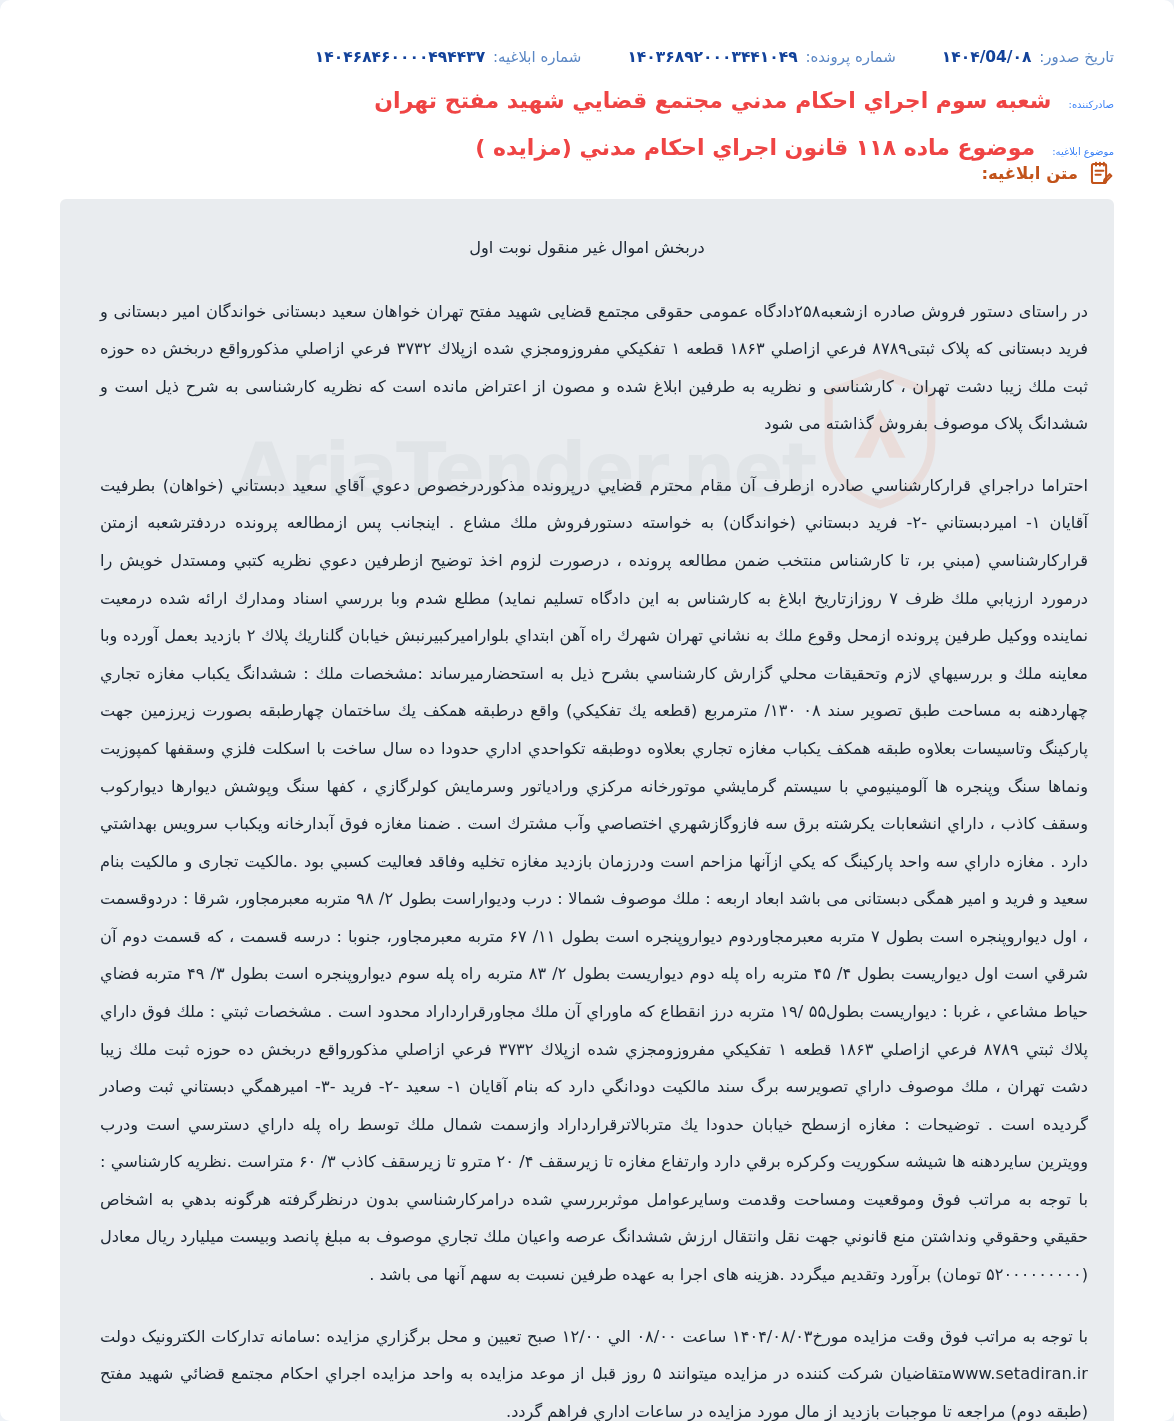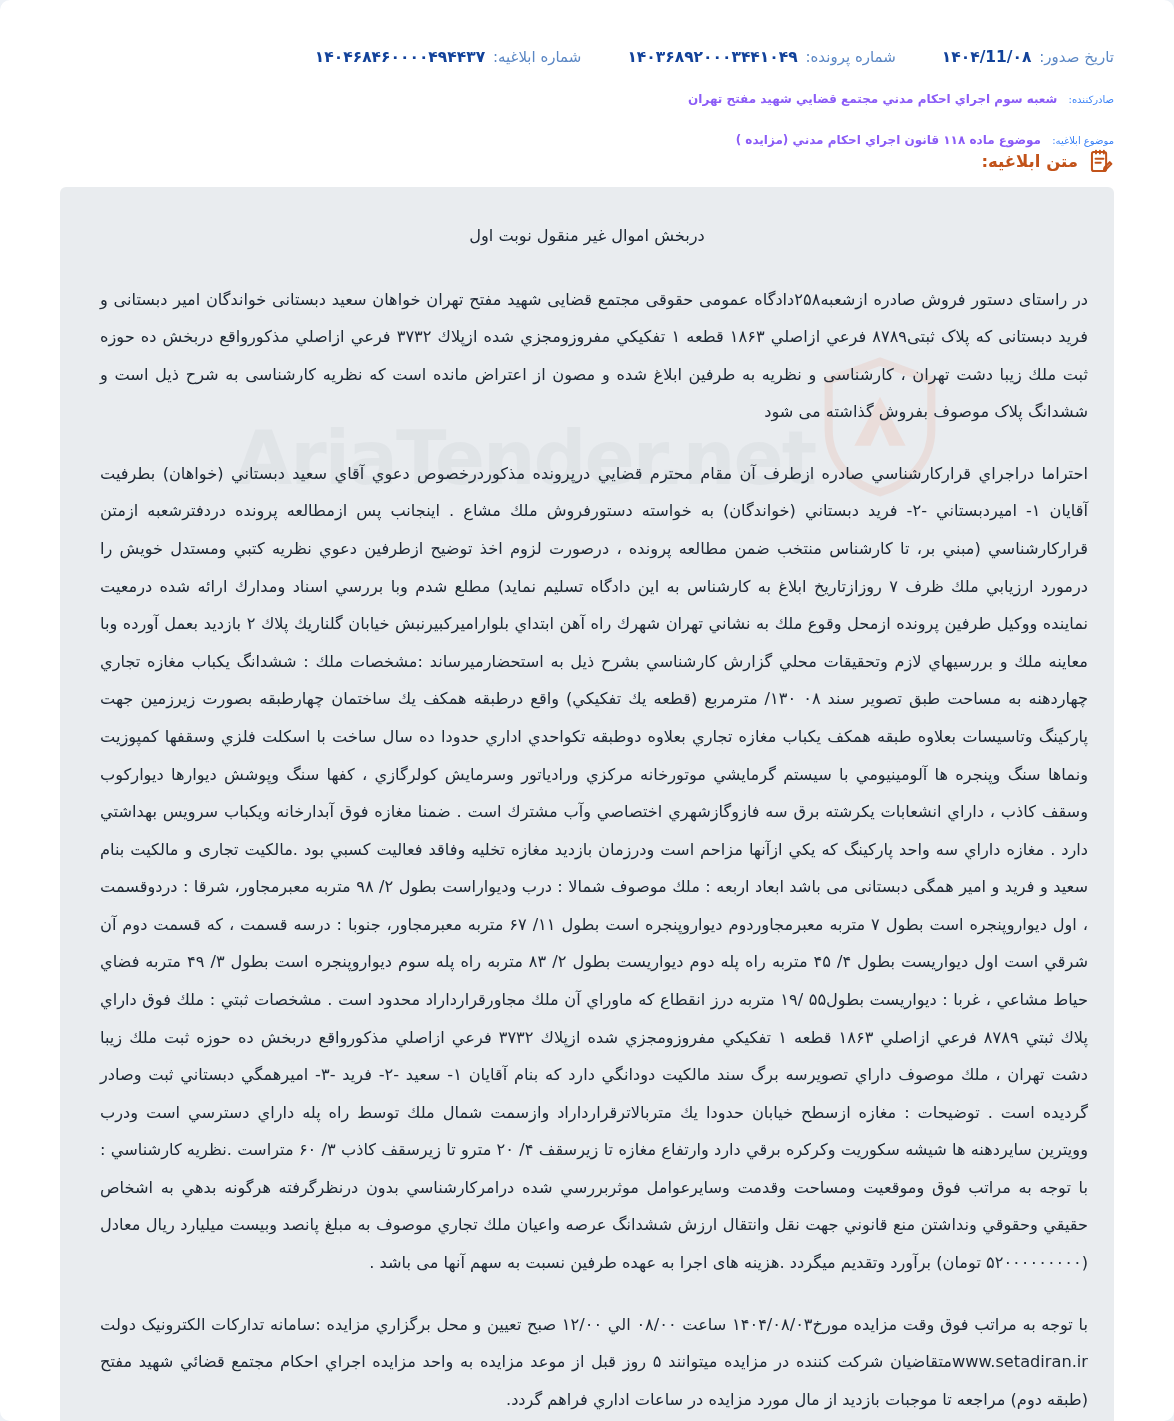--- a/index.html
+++ b/index.html
@@ -50,24 +50,24 @@
     padding: 0 60px;
     text-align: right;
     margin-top: 22px;
     font-size: 16px;
   }
   .line-row .lbl {
     color: #3b82f6;
     font-size: 10px;
   }
   .line-row .val {
-    color: #8b5cf6;
+    color: #ef4444;
     font-weight: bold;
-    font-size: 12px;
-    margin-right: 6px;
+    font-size: 22px;
+    margin-right: 12px;
   }
 
   
   .section-head {
     display: flex;
     flex-direction: row;
     align-items: center;
     justify-content: flex-start;
     gap: 9px;
     padding: 0 60px;
@@ -130,21 +130,21 @@
   .body-card p { position: relative; z-index: 1; }
 </style>
 </head>
 <body>
 
 <div class="page">
 
   <div class="meta-row">
     <div class="meta-item">
       <span>تاریخ صدور:</span>
-      <span class="val">۱۴۰۴/11/۰۸</span>
+      <span class="val">۱۴۰۴/04/۰۸</span>
     </div>
     <div class="meta-item">
       <span>شماره پرونده:</span>
       <span class="val">۱۴۰۳۶۸۹۲۰۰۰۳۴۴۱۰۴۹</span>
     </div>
     <div class="meta-item">
       <span>شماره ابلاغیه:</span>
       <span class="val">۱۴۰۴۶۸۴۶۰۰۰۰۴۹۴۴۳۷</span>
     </div>
   </div>

